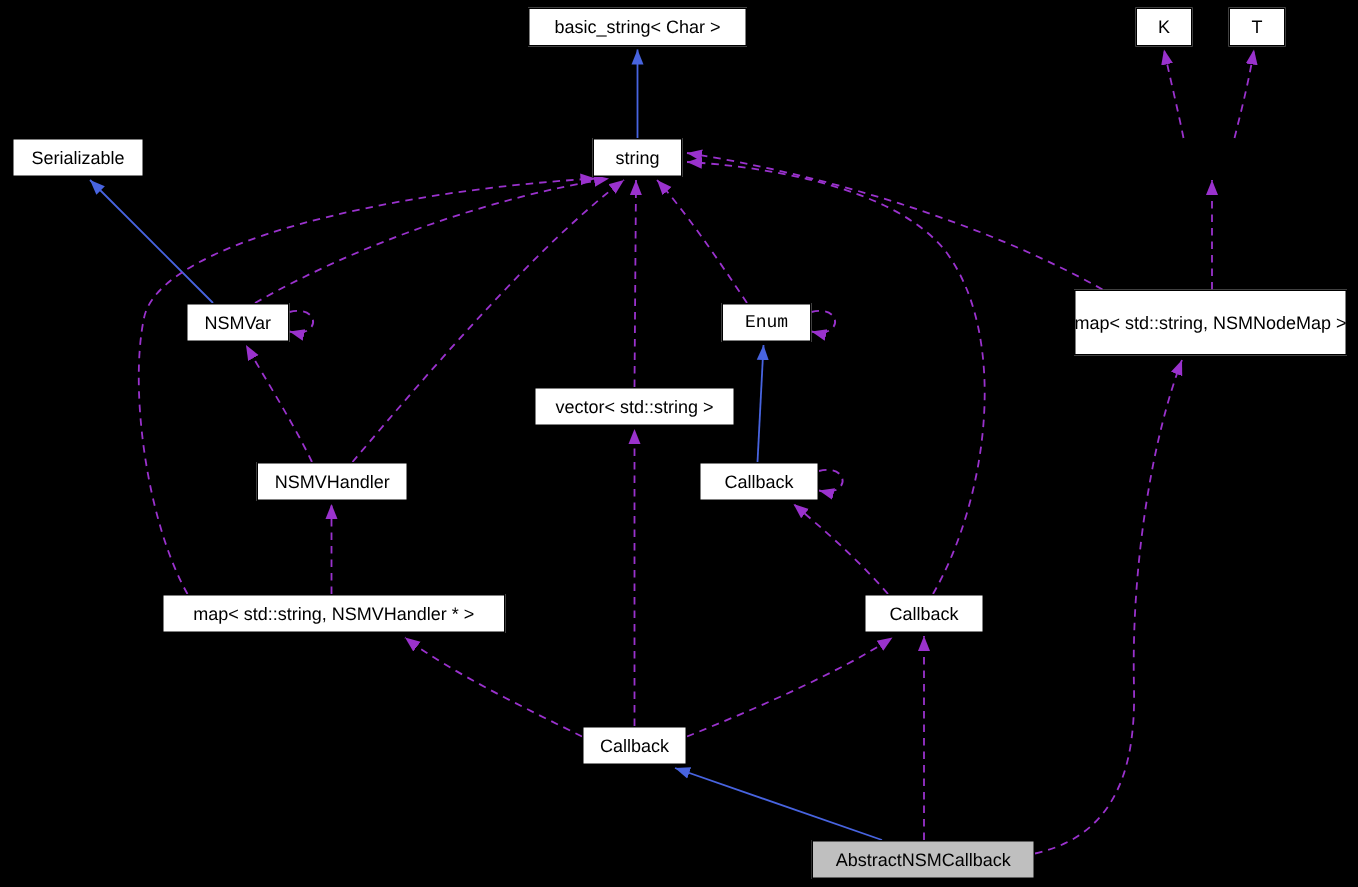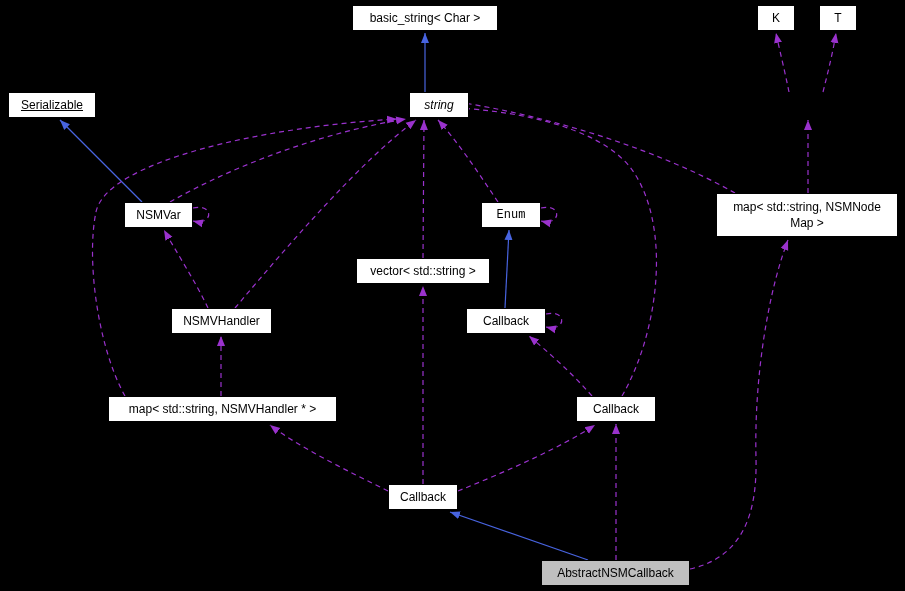--- a/index.html
+++ b/index.html
@@ -31,21 +31,21 @@
     color: var(--node-text);
     display: flex;
     align-items: center;
     justify-content: center;
     font-size: 12px;
     line-height: 1.35;
     white-space: nowrap;
     text-align: center;
   }
   .node.highlight { background: var(--highlight-bg); }
-  .node.mline { flex-direction: column; }
+  .node.mline { flex-direction: row; }
 </style>
 </head>
 <body>
 
 <div class="diagram">
 
   <svg class="edges" width="905" height="591" viewBox="0 0 905 591">
     <defs>
       <marker id="arr-i" viewBox="0 0 11 10" refX="10" refY="5" markerWidth="11" markerHeight="10" markerUnits="userSpaceOnUse" orient="auto">
         <path d="M0,1 L10,5 L0,9 z" style="fill:var(--inheritance)"></path>
@@ -88,25 +88,25 @@
   </div>
 
   <div class="node" style="left:757px; top:5px; width:38px; height:26px;">
     <span>K</span>
   </div>
 
   <div class="node" style="left:819px; top:5px; width:38px; height:26px;">
     <span>T</span>
   </div>
 
-  <div class="node" style="left:8px; top:92px; width:88px; height:26px;text-decoration:underline;">
+  <div class="node" style="left:8px; top:92px; width:88px; height:26px;">
     <span>Serializable</span>
   </div>
 
-  <div class="node" style="left:409px; top:92px; width:60px; height:26px;font-style:italic;">
+  <div class="node" style="left:395px; top:92px; width:60px; height:26px;">
     <span>string</span>
   </div>
 
 
   <div class="node" style="left:124px; top:202px; width:69px; height:26px;">
     <span>NSMVar</span>
   </div>
 
   <div class="node" style="left:481px; top:202px; width:60px; height:26px;font-family:Liberation Mono, monospace;">
     <span>Enum</span>

